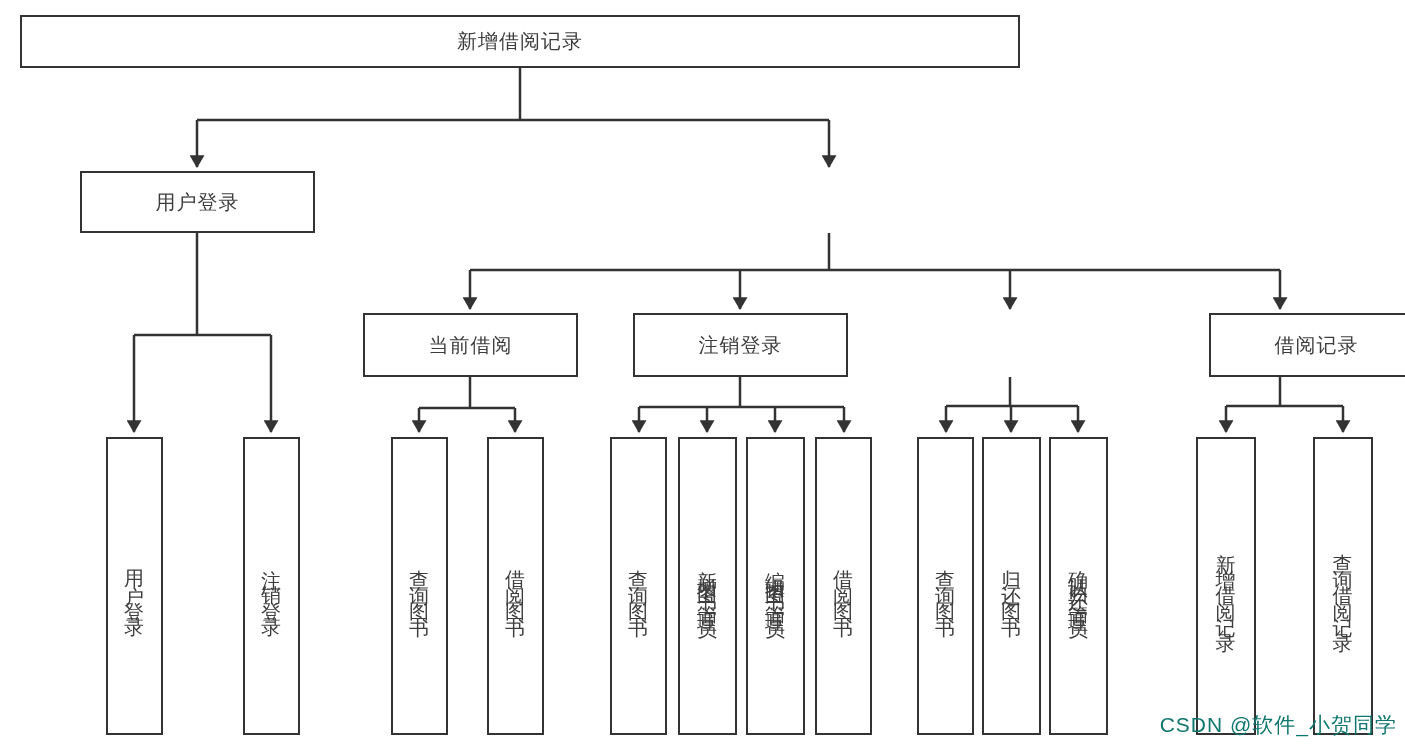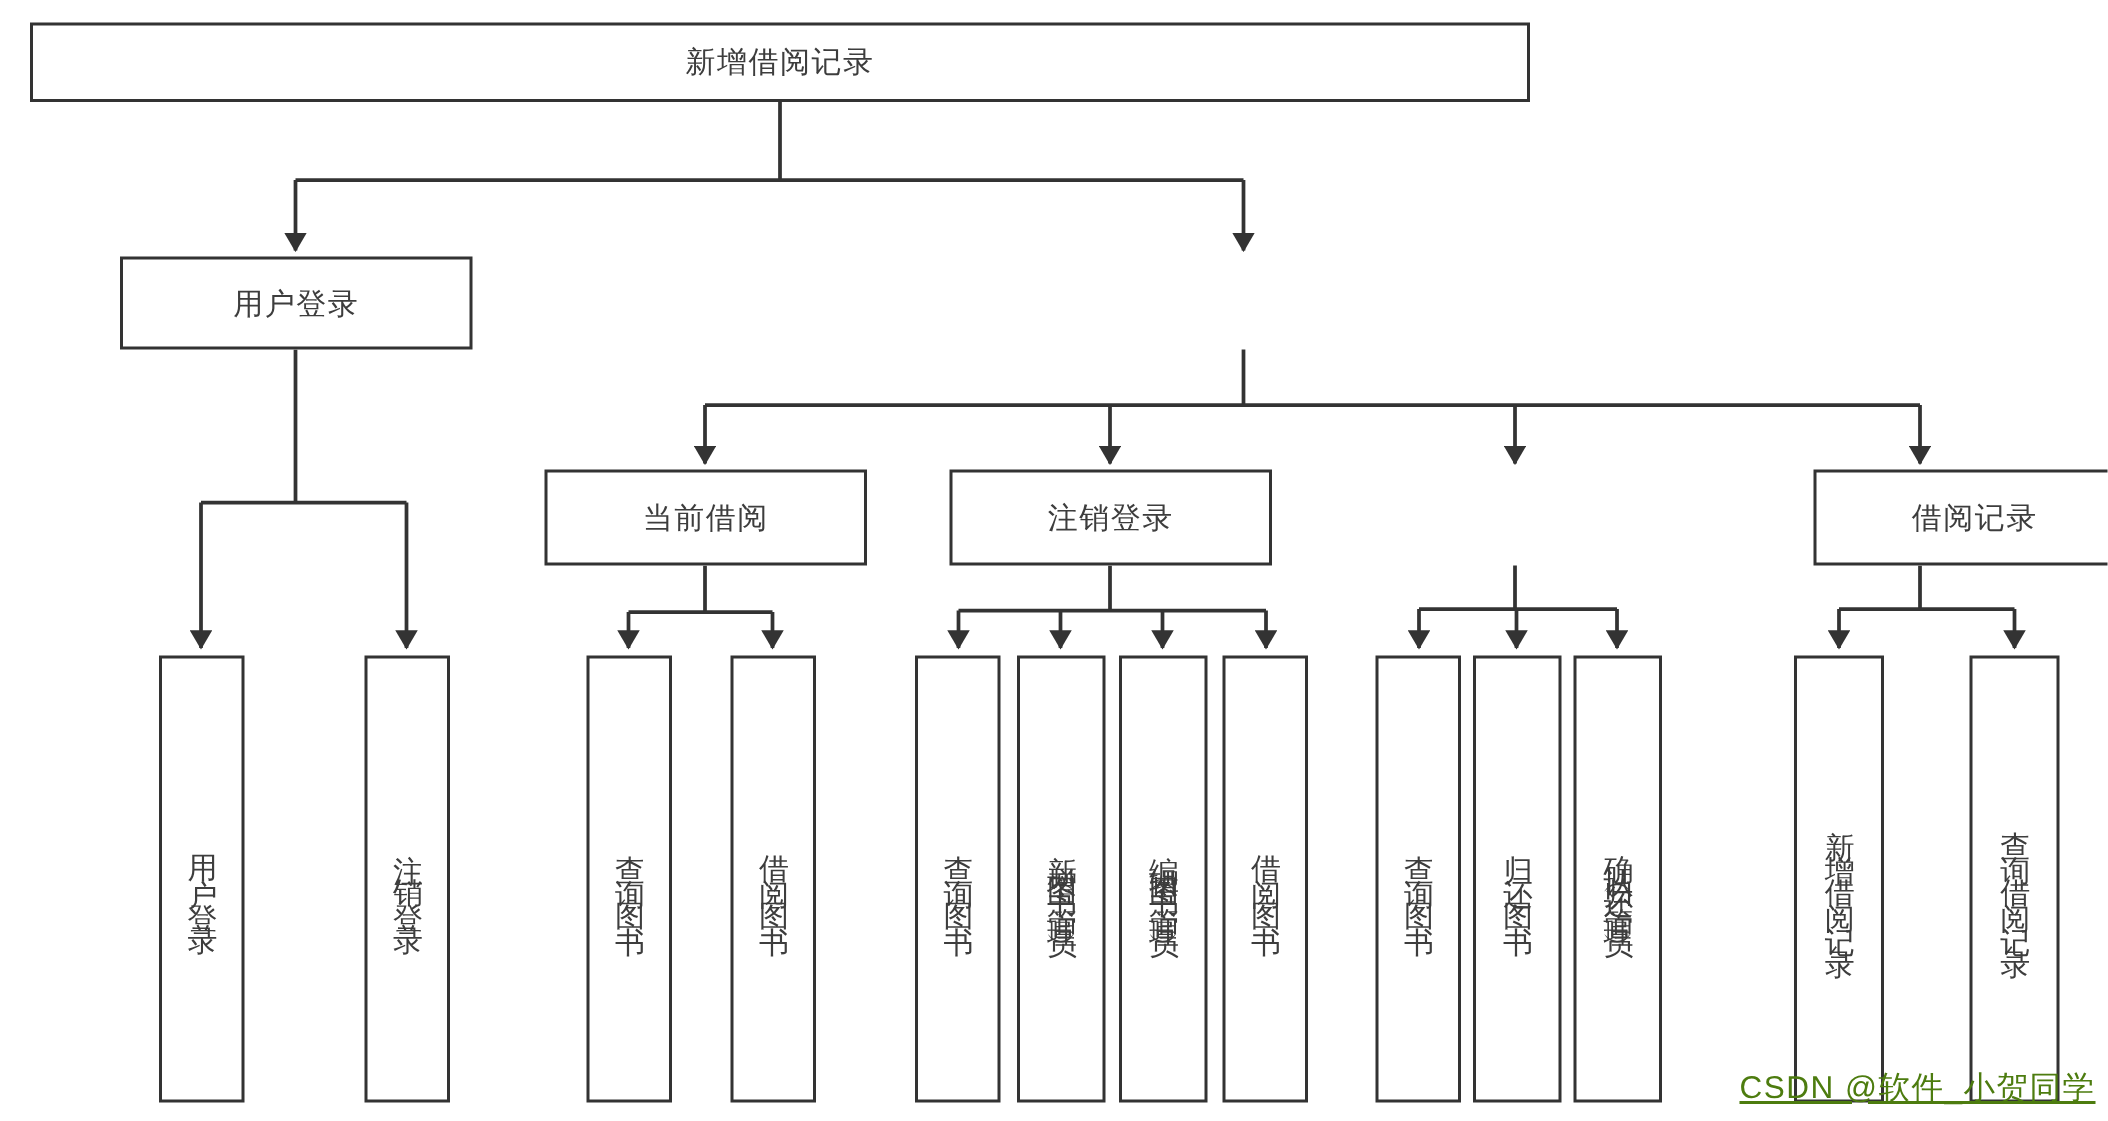--- a/index.html
+++ b/index.html
@@ -38,21 +38,21 @@
   #l-add-book{left:678px;width:59px;}
   #l-edit-book{left:746px;width:59px;}
   #l-borrow-b{left:815px;}
   #l-query-c{left:917px;}
   #l-return{left:982px;width:59px;}
   #l-confirm{left:1049px;width:59px;}
   #l-add-rec{left:1196px;width:60px;}
   #l-query-rec{left:1313px;width:60px;}
   #watermark{
     position:absolute;right:8px;bottom:8px;
-    font-size:21px;color:#4d7c0f;letter-spacing:1px;text-decoration:underline;
+    font-size:21px;color:#0f766e;letter-spacing:1px;
   }
 </style>
 </head>
 <body>
 
 <div id="stage">
 
   <svg class="wires" viewBox="0 0 1405 747" xmlns="http://www.w3.org/2000/svg">
     <defs>
       <marker id="arrow" viewBox="0 0 12 14" refX="11" refY="7" markerWidth="13" markerHeight="15" orient="auto" markerUnits="userSpaceOnUse">

